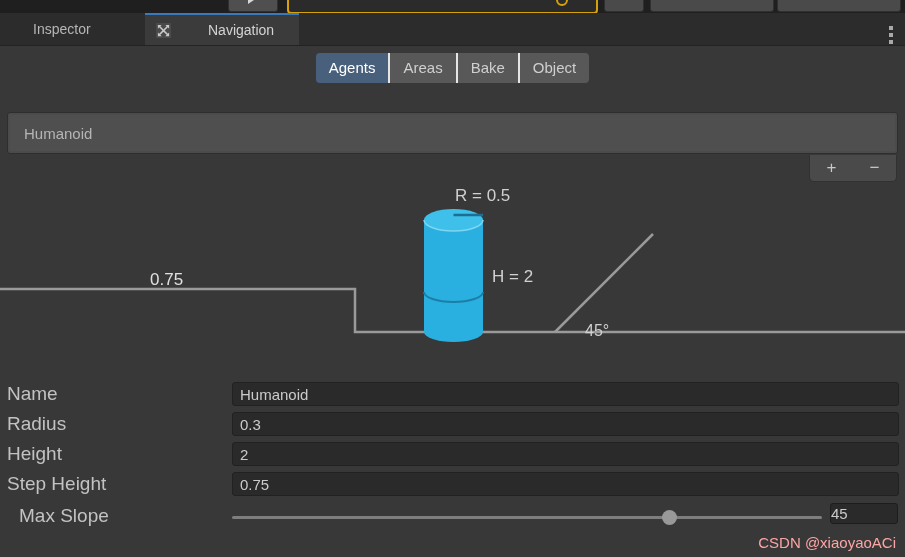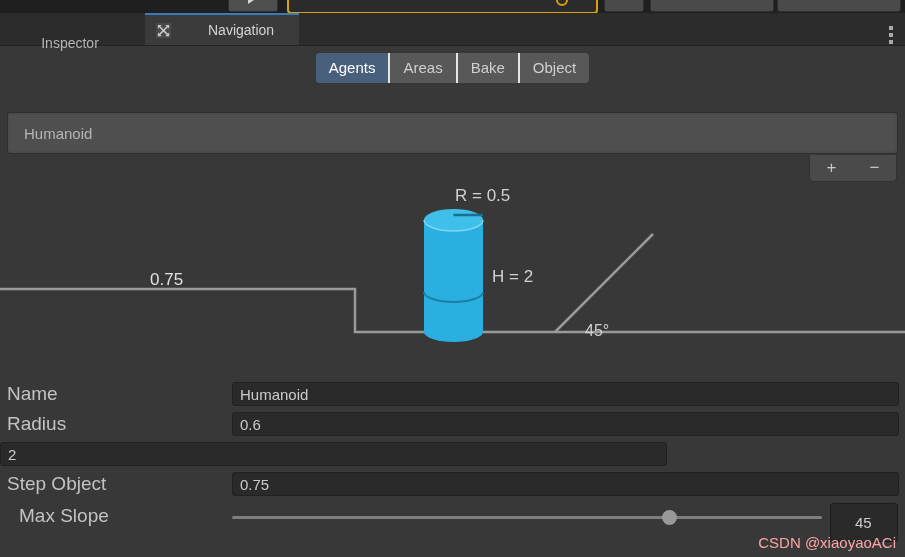--- a/index.html
+++ b/index.html
@@ -91,21 +91,21 @@
     display: flex;
     align-items: center;
     gap: 7px;
     padding: 0 16px 0 11px;
     box-sizing: border-box;
     font-size: 14px;
     color: #b6b6b6;
     cursor: pointer;
     user-select: none;
   }
-  .tab.inspector { left: 0; width: 145px; background: #2c2c2c; flex-direction: column; }
+  .tab.inspector { left: 0; width: 145px; background: #2c2c2c; }
   .tab.navigation {
     left: 145px; width: 154px;
     background: #3b3b3b;
     color: #d4d4d4;
     border-top: 2px solid #3a79bb;
     gap: 37px;
   }
   .tab-icon {
     width: 15px; height: 15px;
     flex: 0 0 15px;
@@ -292,28 +292,28 @@
     position: absolute;
     left: 430px; top: -6px;
     width: 15px; height: 15px;
     background: #999999;
     border-radius: 50%;
     cursor: grab;
   }
   .slider-value {
     position: absolute;
     left: 830px; top: 4px;
-    width: 68px; height: 39px;
+    width: 68px; height: 21px;
     background: #2a2a2a;
     border: 1px solid #1d1d1d;
     border-radius: 3px;
     box-sizing: border-box;
     display: flex;
     align-items: center;
-    padding-left: 24px;
+    padding-left: 0;
     font-size: 15px;
     color: #cbcbcb;
     cursor: text;
   }
 
   
   .watermark {
     position: absolute;
     right: 9px; bottom: 6px;
     font-size: 15px;
@@ -428,32 +428,33 @@
     <div class="prop-row">
       <div class="prop-label">Name</div>
       <div class="prop-field">
         <span>Humanoid</span>
       </div>
     </div>
 
     <div class="prop-row">
       <div class="prop-label">Radius</div>
       <div class="prop-field">
-        <span>0.6</span>
+        <span>0.3</span>
       </div>
     </div>
 
     <div class="prop-row">
+      <div class="prop-label">Height</div>
       <div class="prop-field">
         <span>2</span>
       </div>
     </div>
 
     <div class="prop-row">
-      <div class="prop-label">Step Object</div>
+      <div class="prop-label">Step Height</div>
       <div class="prop-field">
         <span>0.75</span>
       </div>
     </div>
 
     <div class="slider-row">
       <div class="prop-label">Max Slope</div>
       <div class="slider-track">
         <div class="slider-knob" style="left: 429.6px;"></div>
       </div>

